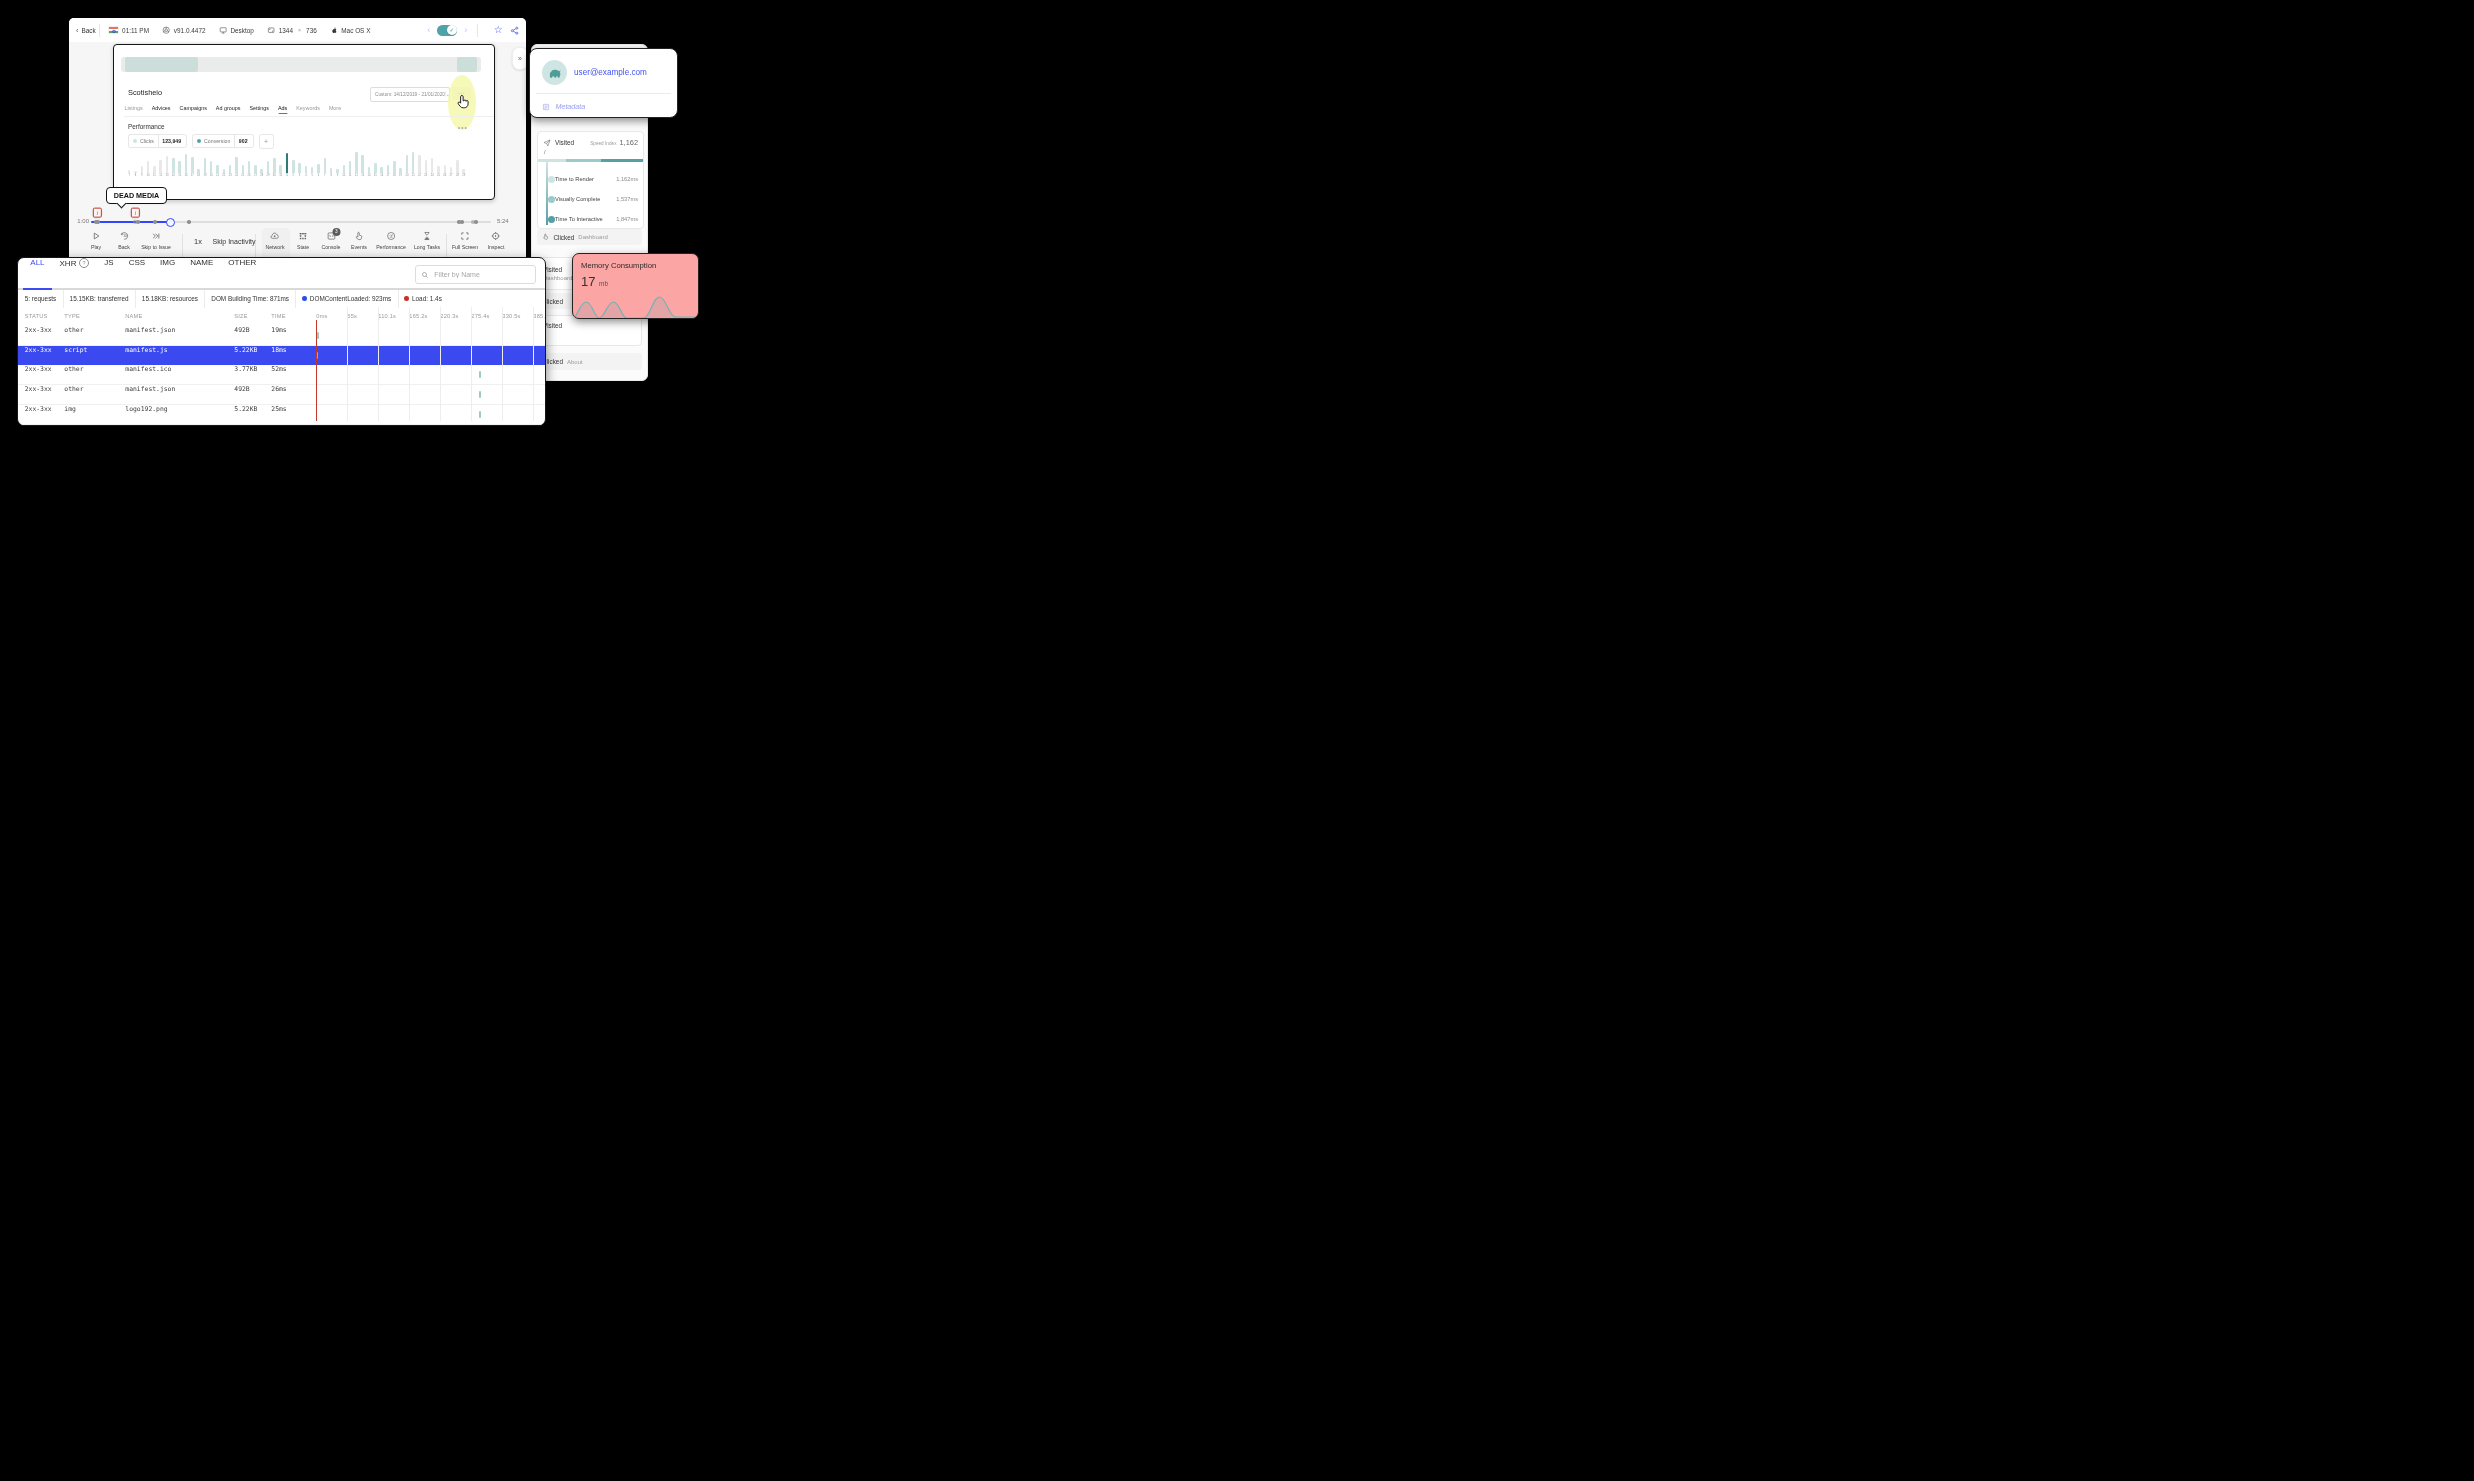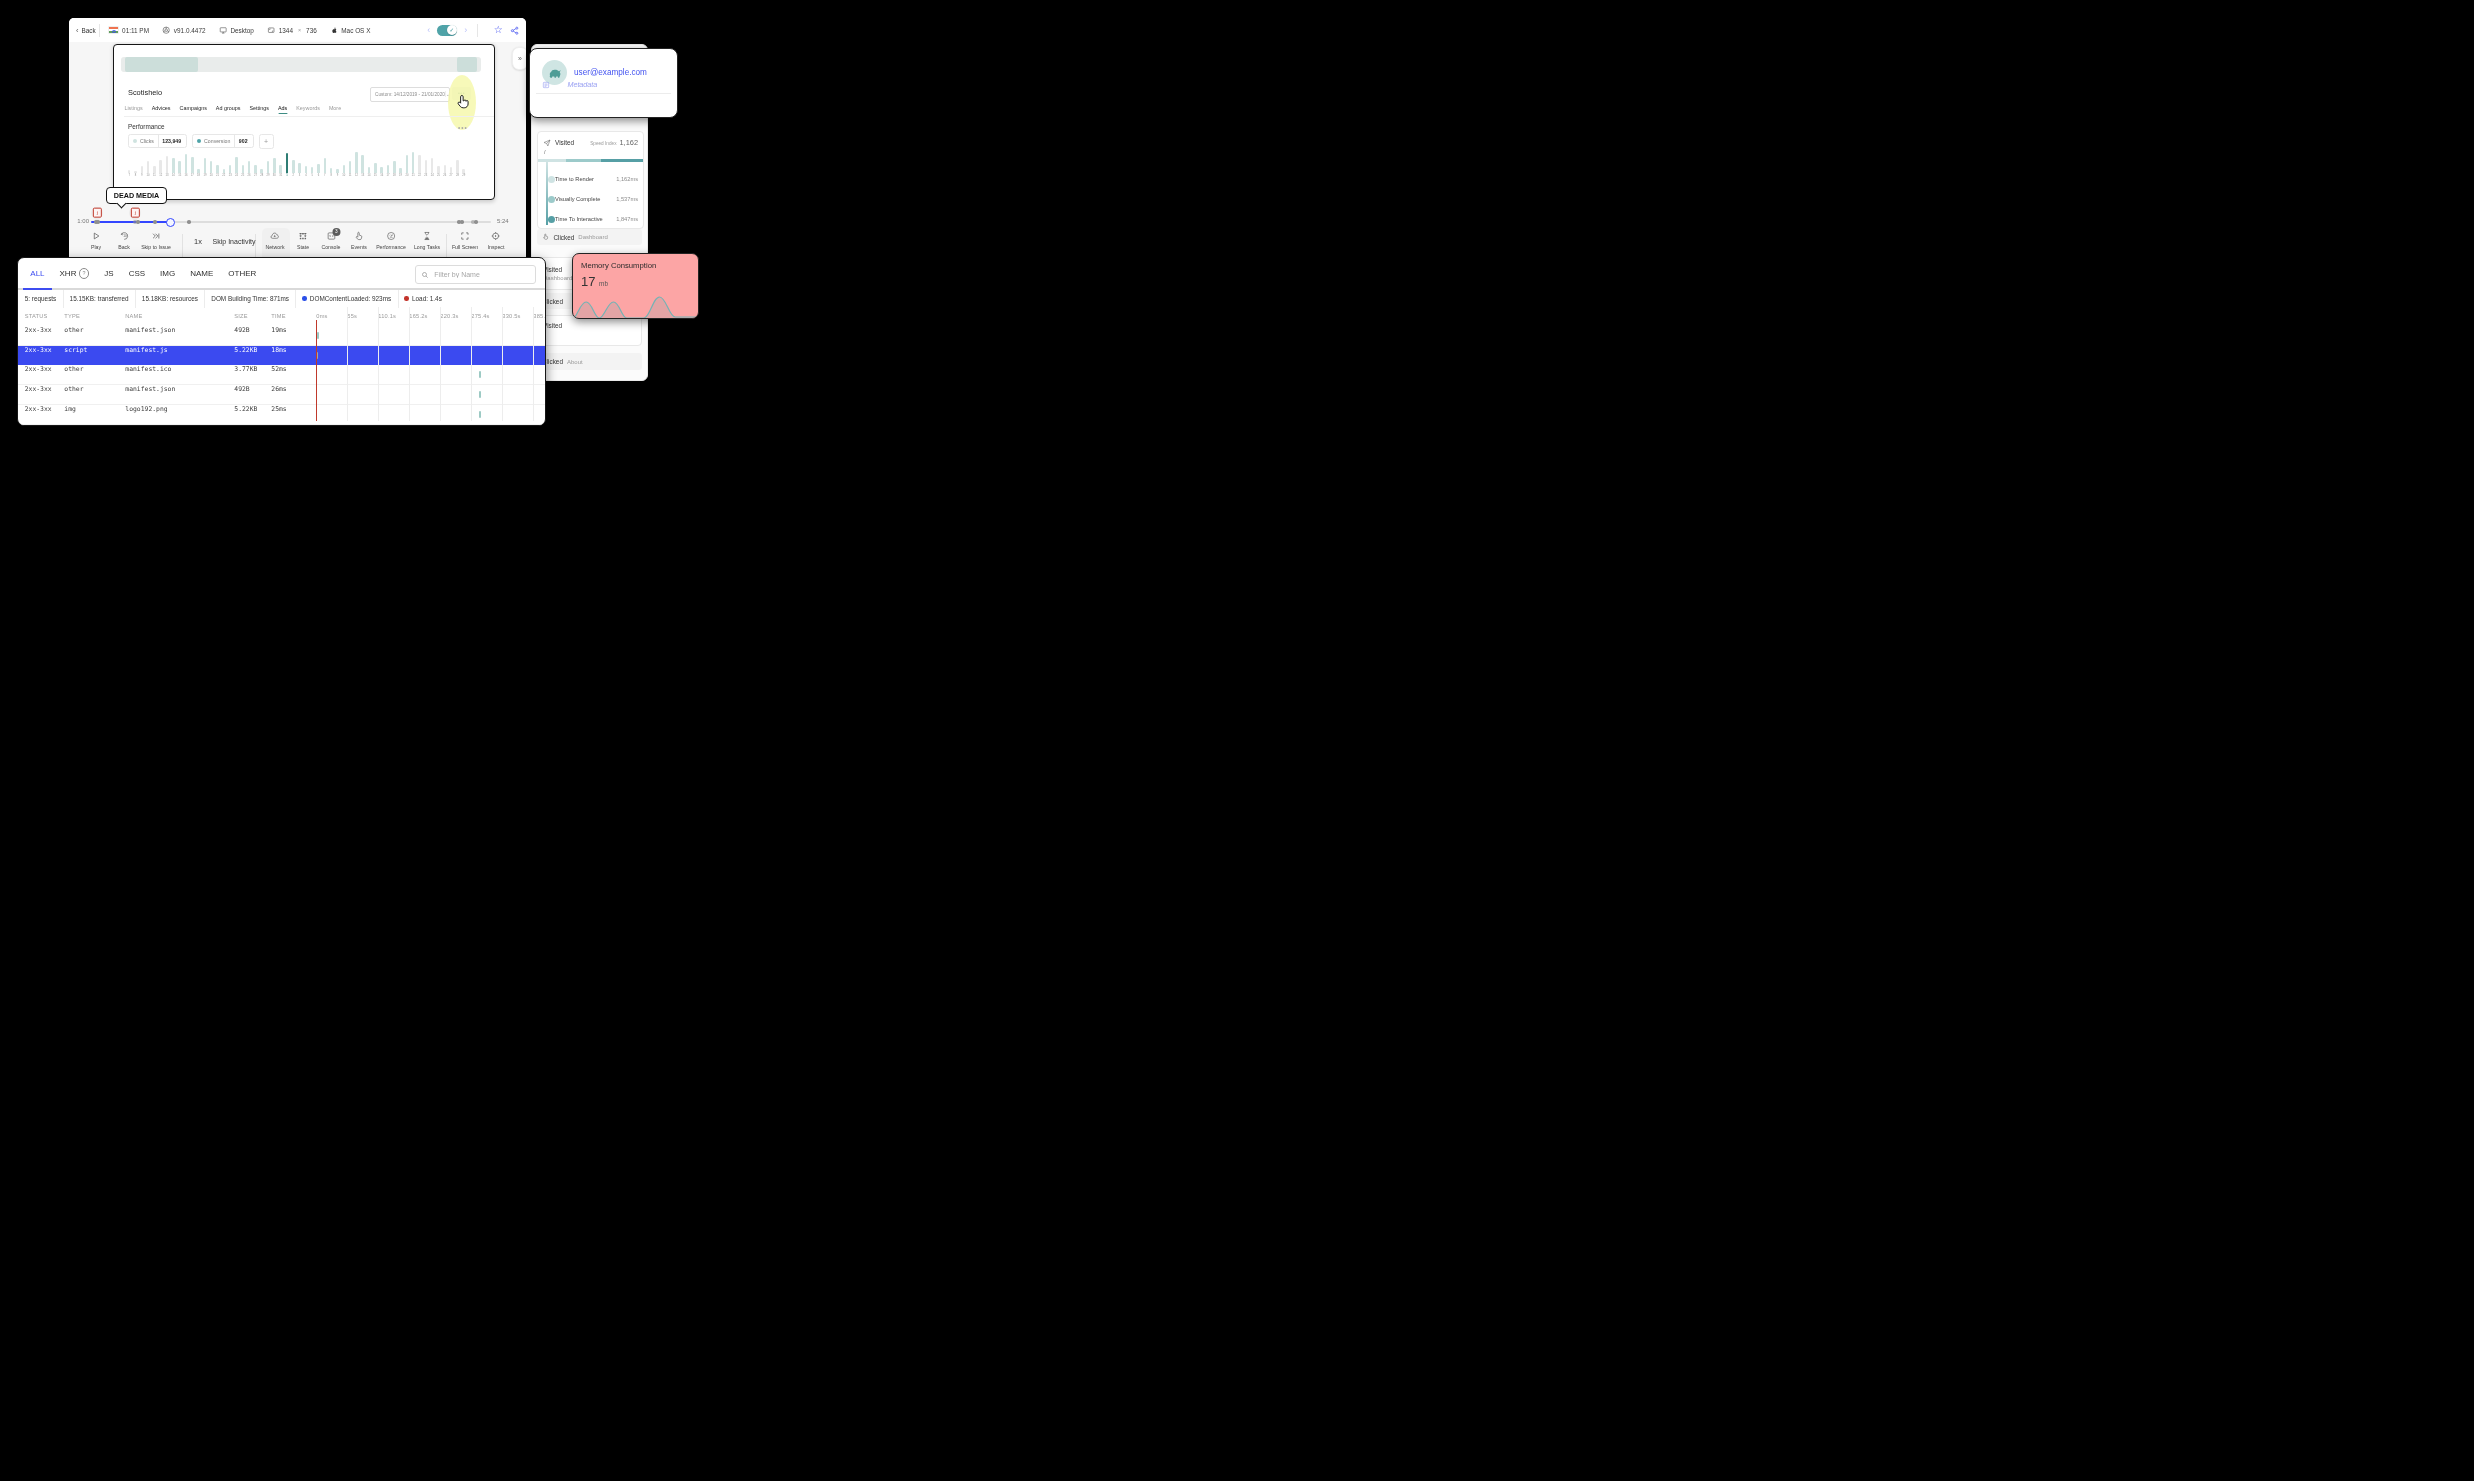--- a/index.html
+++ b/index.html
@@ -73,21 +73,21 @@
   
   .ctrl{position:absolute;top:189px;transform:translateX(-50%);display:flex;flex-direction:column;align-items:center;gap:2.5px;color:#555;cursor:pointer;z-index:2;}
   .ctrl .clab{font-size:5.2px;color:#444;white-space:nowrap;}
   .ctrl-pill{position:absolute;left:193px;top:186px;width:28px;height:37px;background:#f0f0f0;border-radius:5px;z-index:1;}
   .cdivider{position:absolute;top:192px;width:0.5px;height:27px;background:#e2e2e2;}
   .speed{font-size:7.4px;color:#333;top:195px;}
   .skipin{font-size:7px;color:#333;top:196px;}
   .badge{position:absolute;top:-3.5px;right:-4.5px;width:8.4px;height:8.4px;border-radius:50%;background:#5b5b5b;color:#fff;font-size:4.7px;display:flex;align-items:center;justify-content:center;}
   
   .network-panel{position:absolute;left:17.3px;top:257px;width:527px;height:167px;background:#fff;border:1.5px solid #161616;border-radius:7px;box-shadow:0 4px 12px rgba(0,0,0,.5);overflow:hidden;z-index:10;}
-  .ntabs{position:relative;height:31px;display:flex;align-items:center;gap:15px;padding:0 12px;}
+  .ntabs{position:relative;height:31px;display:flex;align-items:flex-start;gap:15px;padding:0 12px;}
   .ntab{font-size:8px;color:#2e2e2e;cursor:pointer;display:flex;align-items:center;gap:2.5px;}
   .ntab.active{color:#3d4cf0;}
   .help{width:8.4px;height:8.4px;border-radius:50%;border:0.7px solid #8a8a8a;color:#8a8a8a;font-size:5.4px;display:flex;align-items:center;justify-content:center;}
   .filter{position:absolute;right:9px;top:7px;width:110px;height:17px;border:0.5px solid #dcdcdc;border-radius:3px;display:flex;align-items:center;padding:0 4.5px;gap:3.5px;background:#fff;}
   .filter input{border:none;outline:none;font-size:7px;color:#444;width:100%;font-family:"Liberation Sans",sans-serif;}
   .filter input::placeholder{color:#a7a7a7;}
   .ntab-underline{position:absolute;left:0;right:0;top:30px;height:1.5px;background:#d9d9d9;}
   .ntab-underline .blue{position:absolute;left:5px;width:29px;height:1.5px;background:#3d4cf0;}
   .nstats{height:19px;display:flex;align-items:center;font-size:6.4px;color:#333;padding-left:6.4px;}
   .nstats .vsep{width:0.5px;height:18px;background:#ececec;margin:0 6.4px;}
@@ -104,21 +104,21 @@
   .wbar.teal{background:#9dcac4;} .wbar.gray{background:#9aa7b0;}
   .wf-lines{position:absolute;left:0;top:49px;bottom:4px;right:0;pointer-events:none;}
   .gline{position:absolute;top:0;bottom:0;width:0.5px;background:#ededed;}
   .rline{position:absolute;top:13px;bottom:0;width:0.5px;background:#c0392b;left:298px;}
   
   .right-panel{position:absolute;left:531px;top:44px;width:115px;height:335px;background:#fbfbfb;border:0.5px solid #e9e9e9;border-radius:6px;z-index:2;}
   .user-card{position:absolute;left:529px;top:48px;width:147px;height:68px;background:#fff;border:1.5px solid #232323;border-radius:8px;box-shadow:0 3px 8px rgba(0,0,0,.45);z-index:5;}
   .avatar{position:absolute;left:12.4px;top:11.4px;width:25px;height:25px;border-radius:50%;background:#cfe5e3;display:flex;align-items:center;justify-content:center;overflow:hidden;}
   .email{position:absolute;left:44px;top:19px;font-size:8.2px;color:#4353f0;}
   .ucard-div{position:absolute;left:6px;right:6px;top:44px;height:0.5px;background:#ececec;}
-  .meta-row{position:absolute;left:12.4px;top:31px;display:flex;align-items:center;gap:17px;color:#99a0f2;font-size:7.2px;cursor:pointer;font-style:italic;}
+  .meta-row{position:absolute;left:12.4px;top:53px;display:flex;align-items:center;gap:5px;color:#99a0f2;font-size:7.2px;cursor:pointer;font-style:italic;}
   .visited-card{position:absolute;left:5px;top:86px;width:105px;background:#fff;border:0.5px solid #e8e8e8;border-radius:4px;height:96px;overflow:hidden;}
   .vc-head{display:flex;align-items:center;padding:6px 5px 1px 5px;gap:4px;}
   .vc-title{font-size:6.4px;color:#333;}
   .vc-right{margin-left:auto;display:flex;align-items:baseline;gap:3px;}
   .vc-sl{font-size:4.7px;color:#9a9a9a;} .vc-sv{font-size:7.4px;color:#666;}
   .vc-path{padding:1px 5px 4px 6px;font-size:5.4px;color:#666;}
   .tri{display:flex;height:3px;width:100%;}
   .tri .t1{width:27%;background:#cfe3e3;} .tri .t2{width:33%;background:#9ccaca;} .tri .t3{flex:1;background:#569fa5;}
   .vc-metrics{position:relative;padding:7px 5px 0 5px;}
   .vc-line{position:absolute;left:8.4px;top:0;width:1.5px;height:63px;background:linear-gradient(#cfe3e3,#569fa5);}

